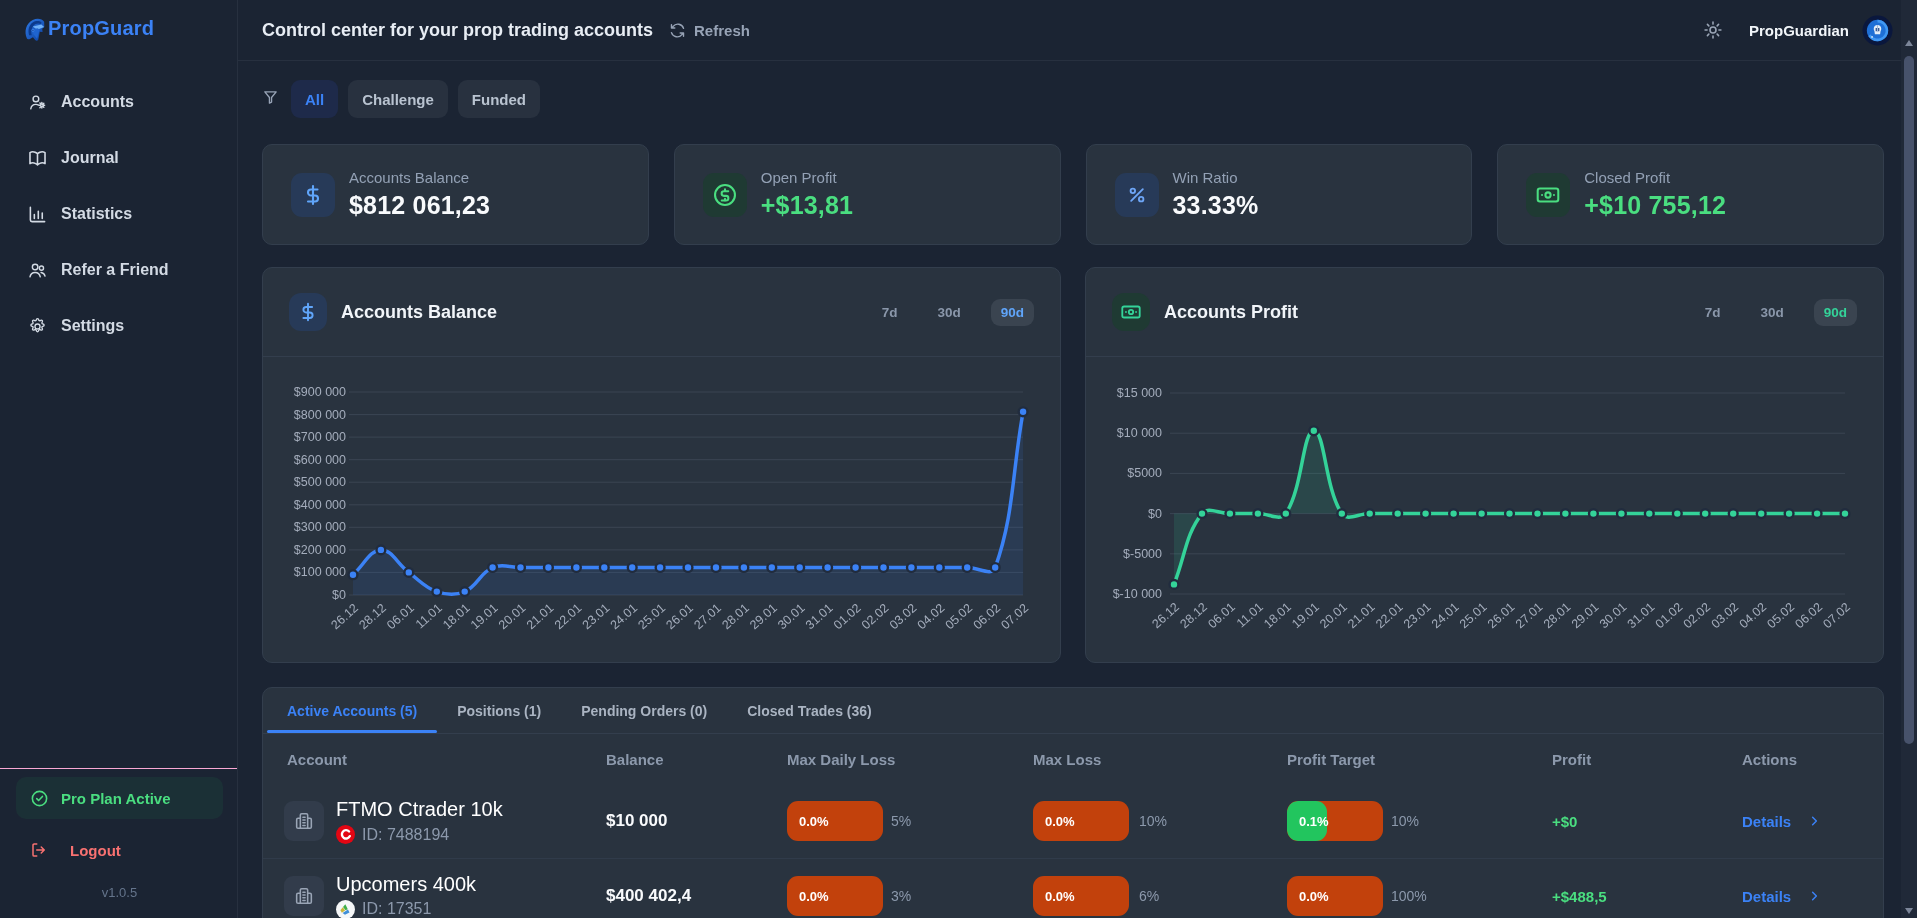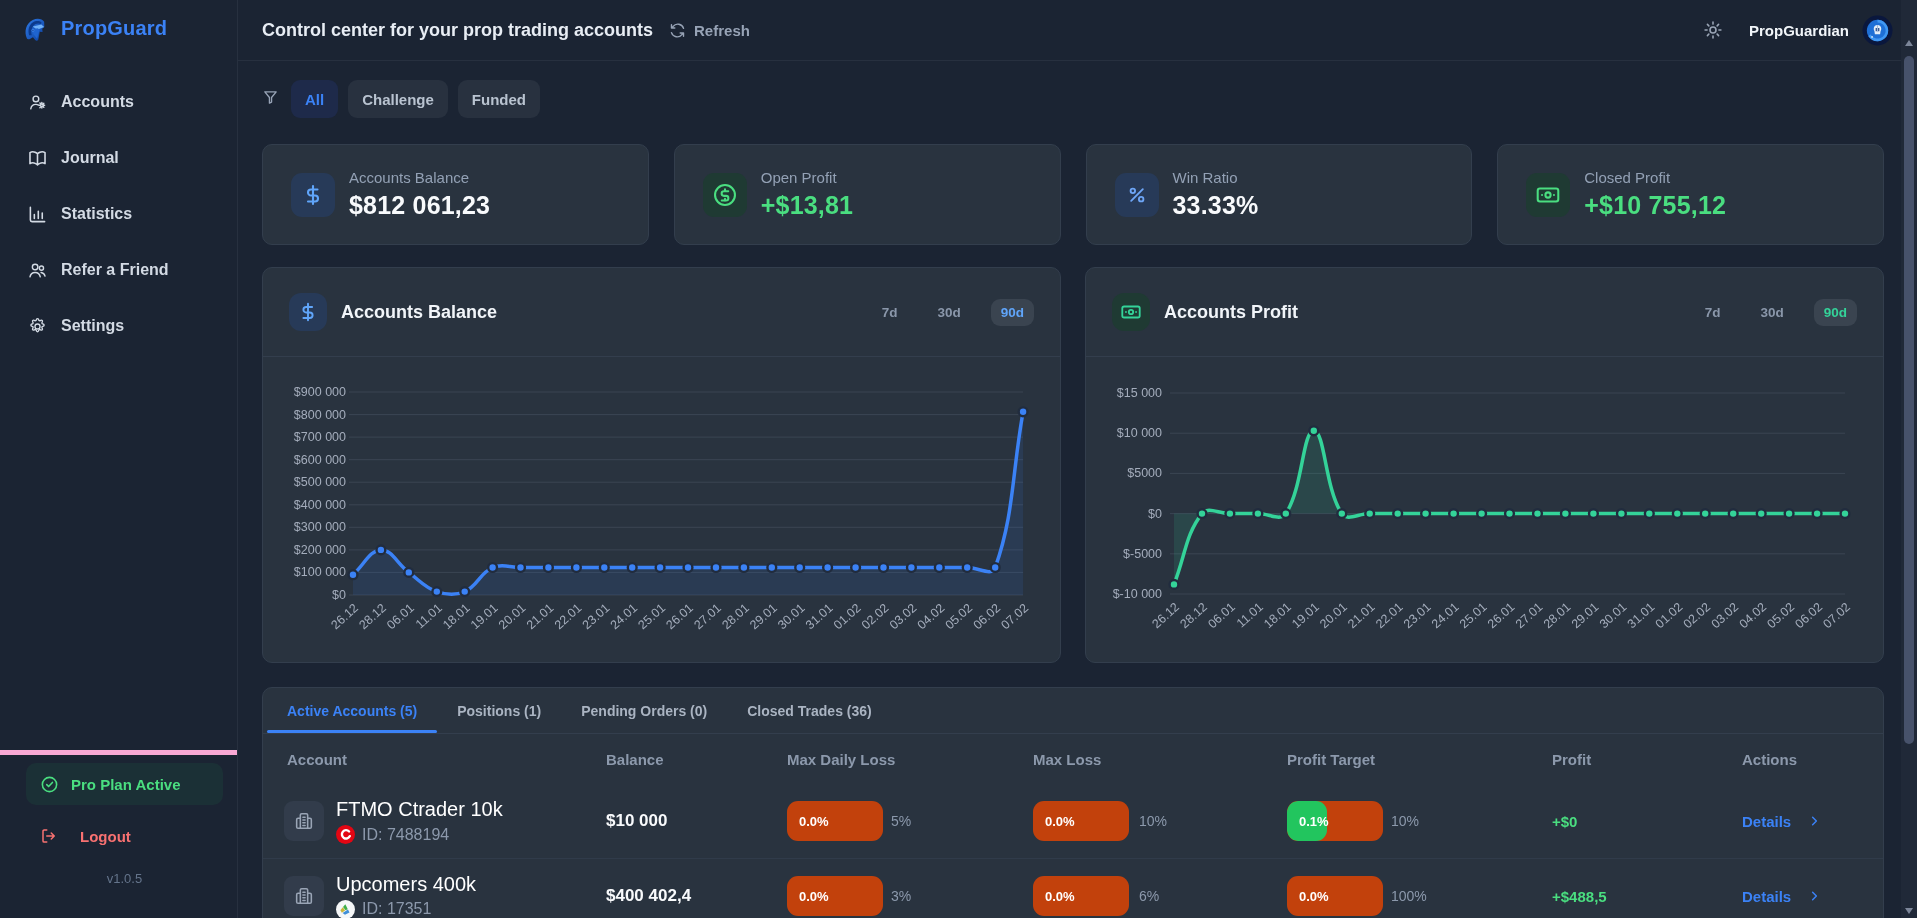--- a/index.html
+++ b/index.html
@@ -1,22 +1,22 @@
 <!DOCTYPE html>
 <html><head><meta charset="utf-8"><style>
 *{margin:0;padding:0;box-sizing:border-box}
 html,body{width:1917px;height:918px;overflow:hidden;background:#1b2433;font-family:"Liberation Sans",sans-serif;color:#eef2f7}
 .sidebar{position:fixed;left:0;top:0;width:238px;height:918px;background:#1b2433;border-right:1px solid #27303f}
-.logo-row{display:flex;align-items:center;gap:13px;padding:12px 0 16px 20px;height:61px}
+.logo-row{display:flex;align-items:center;padding:12px 0 16px 20px;height:61px}
 .logo-txt{font-size:20px;font-weight:700;color:#3b82f6;letter-spacing:.2px}
 .nav{padding:20px 14px 0 14px}
 .nav-item{display:flex;align-items:center;gap:14px;height:42px;padding:0 14px;border-radius:10px;margin-bottom:14px;color:#d3dae4;font-size:16px;font-weight:600}
 .nav-item svg{flex:0 0 auto}
 .nav-item.active{background:#3b82f6;color:#fff}
-.side-bottom{position:absolute;left:0;bottom:16px;width:100%;padding:8px 14px 16px 26px;border-top:5px solid #f9a8d4}
+.side-bottom{position:absolute;left:0;bottom:2px;width:100%;padding:8px 14px 16px 16px;border-top:1px solid #f9a8d4}
 .proplan{display:flex;align-items:center;gap:12px;height:42px;padding:0 14px;border-radius:10px;background:rgba(34,197,94,0.08);color:#4ade80;font-size:15px;font-weight:700}
 .logout{display:flex;align-items:center;gap:22px;height:42px;padding:0 14px;margin-top:10px;color:#f87171;font-size:15px;font-weight:700}
 .ver{color:#64748b;font-size:13px;text-align:center;margin-top:14px}
 .main{position:fixed;left:238px;top:0;width:1663px;height:918px}
 .topbar{display:flex;align-items:center;height:61px;border-bottom:1px solid #27303f;padding:0 8px 0 24px}
 .tb-title{font-size:18px;font-weight:700;color:#e8edf4}
 .refresh{display:flex;align-items:center;gap:8px;margin-left:16px;color:#97a3b6;font-size:15px;font-weight:600}
 .tb-right{margin-left:auto;display:flex;align-items:center}
 .tb-right .uname{margin-right:13px}
 .uname{font-size:15px;font-weight:700;color:#f1f5f9}

